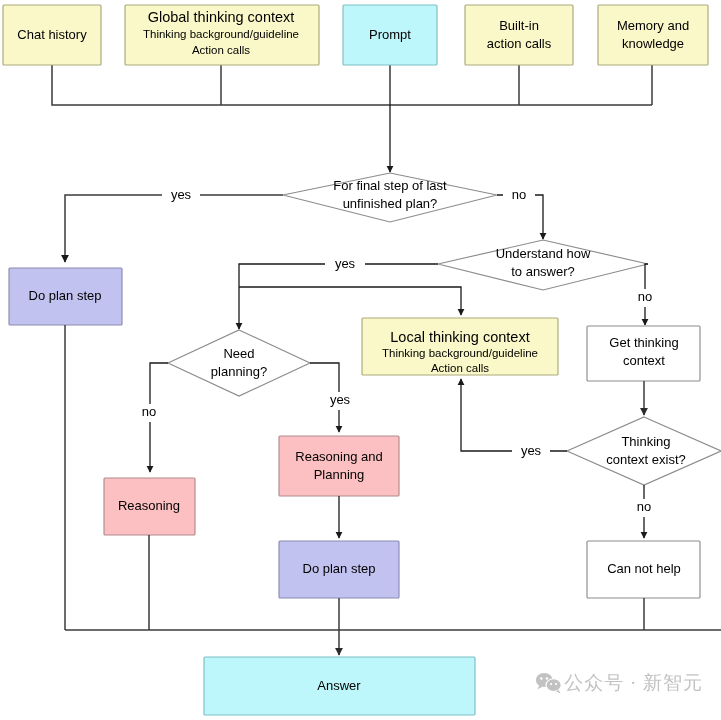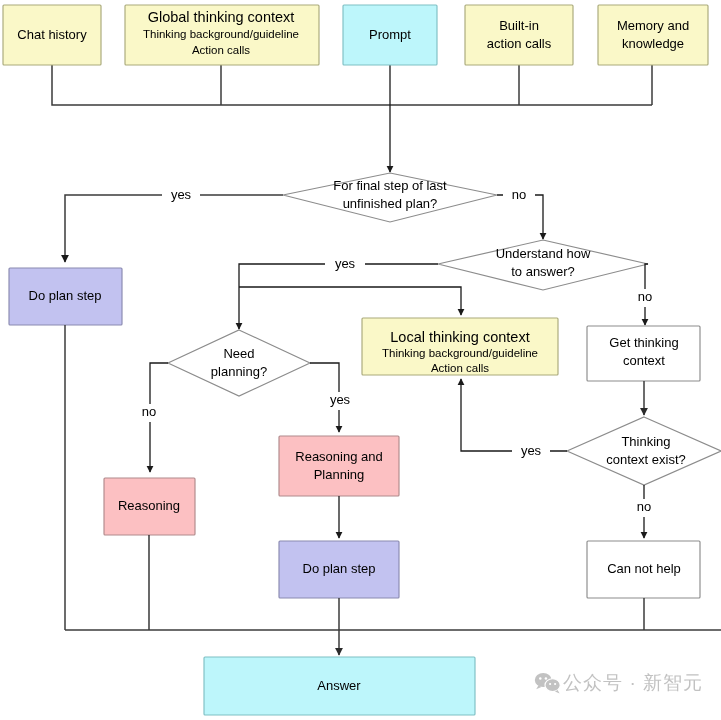--- a/index.html
+++ b/index.html
@@ -51,21 +51,21 @@
   }
   .watermark {
     position: absolute;
     right: 18px;
     bottom: 24px;
     display: flex;
     align-items: center;
     gap: 1px;
     color: #c2c2c2;
     font-size: 19px;
-    font-family: Liberation Sans, sans-serif;
+    font-family: Liberation Serif, serif;
     letter-spacing: 1px;
     user-select: none;
   }
   .wm-icon { display: block; }
 </style>
 </head>
 <body>
 
 <div id="diagram-root">
 

